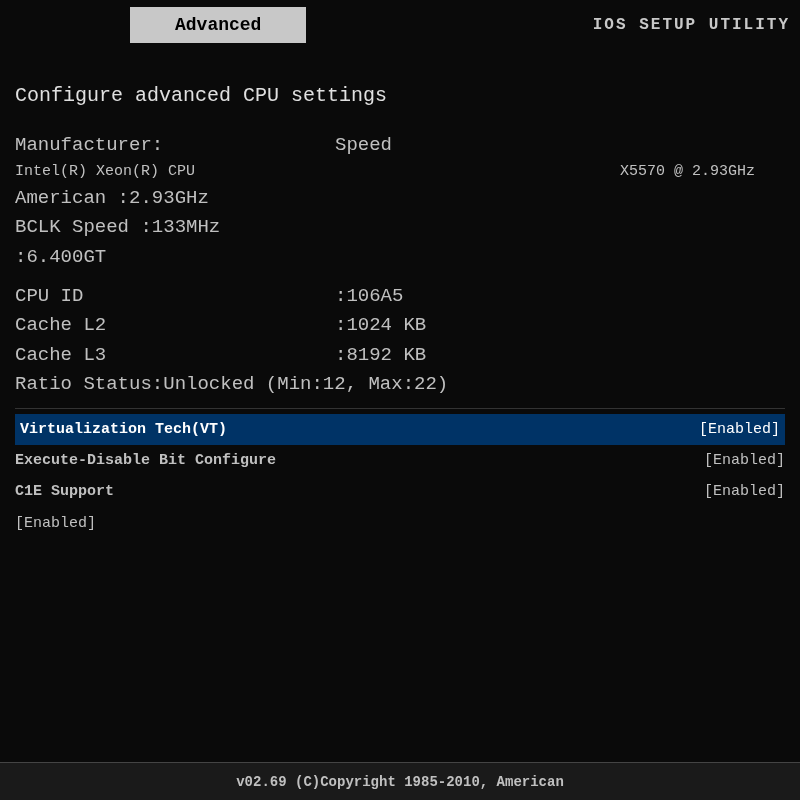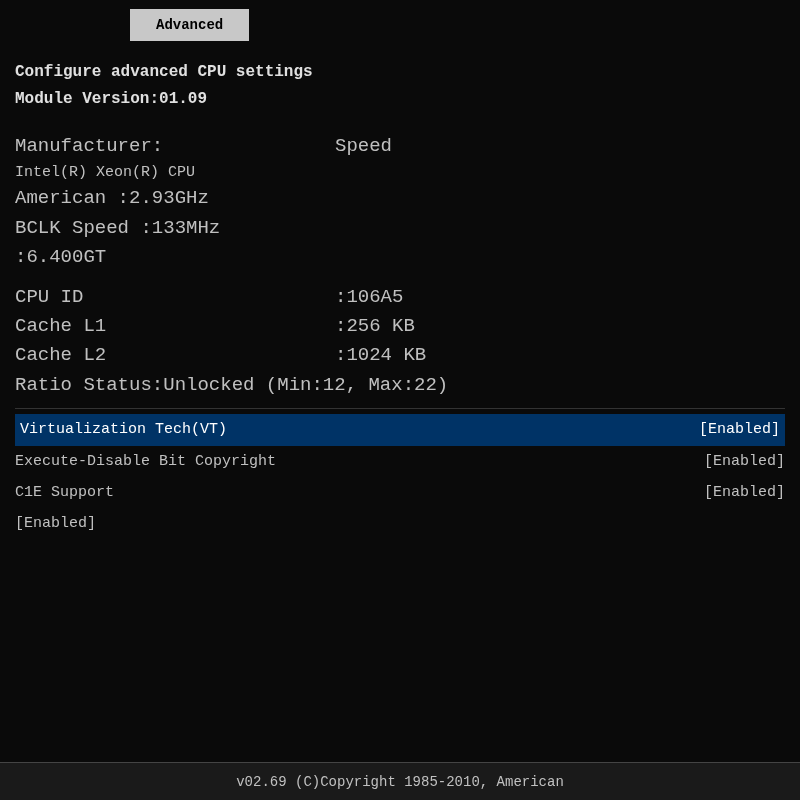--- a/index.html
+++ b/index.html
@@ -31,23 +31,23 @@
       justify-content: space-between;
       align-items: center;
       background: #0a0a0a;
       padding: 0;
       height: 50px;
     }
 
     .tab-advanced {
       background: #c8c8c8;
       color: #000;
-      font-size: 14px;
-      font-weight: bold;
-      padding: 8px 26px;
+      font-size: 18px;
+      font-weight: bold;
+      padding: 8px 45px;
       margin-left: 130px;
       font-family: 'Courier New', Courier, monospace;
     }
 
     .bios-title {
       color: #c8c8c8;
       font-size: 16px;
       font-weight: bold;
       padding-right: 10px;
       letter-spacing: 2px;
@@ -58,24 +58,25 @@
     .main-content {
       flex: 1;
       background: #0a0a0a;
       color: #c8c8c8;
       padding: 10px 15px;
       font-size: 15px;
       line-height: 1.55;
     }
 
     .section-header {
-      font-size: 16px;
-      font-weight: bold;
+      font-size: 20px;
+      font-weight: normal;
       color: #e0e0e0;
       margin-bottom: 2px;
+      margin-top: 20px;
     }
 
     .info-block {
       margin-bottom: 10px;
     }
 
     .info-row {
       display: flex;
       color: #c0c0c0;
       font-size: 19px;
@@ -122,20 +123,21 @@
     }
 
     .setting-row.highlighted {
       background: #003366;
       color: #ffffff;
       padding: 4px 5px;
     }
 
     .setting-row .setting-label {
       flex: 1;
+      font-weight: bold;
     }
 
     .setting-row .setting-value {
       color: #c0c0c0;
     }
 
     .setting-row.highlighted .setting-value {
       color: #ffffff;
     }
 
@@ -143,47 +145,49 @@
     .bottom-bar {
       height: 38px;
       background: #1a1a1a;
       border-top: 1px solid #444;
       display: flex;
       align-items: center;
       justify-content: center;
       color: #c0c0c0;
       font-size: 14px;
       font-family: 'Courier New', Courier, monospace;
+      font-weight: bold;
     }
   </style>
 </head>
 <body>
 
 <div class="screen">
 
   <div class="top-bar">
     <div class="tab-advanced">Advanced</div>
+    <div class="bios-title">IOS SETUP UTILITY</div>
   </div>
 
   <div class="main-content">
 
     <div class="info-block">
       <div class="section-header">Configure advanced CPU  settings</div>
-      <div class="section-header">Module Version:01.09</div>
     </div>
 
     <div class="divider"></div>
 
     <div class="info-row">
       <span class="label">Manufacturer:</span>
       <span class="value">Speed</span>
     </div>
 
     <div class="cpu-model-row">
       <span>Intel(R) Xeon(R) CPU</span>
+      <span class="cpu-model-right">X5570  @  2.93GHz</span>
     </div>
 
     <div class="info-row">
       <span>American    :2.93GHz</span>
     </div>
 
     <div class="info-row">
       <span>BCLK Speed   :133MHz</span>
     </div>
 
@@ -191,43 +195,43 @@
       <span class="value">:6.400GT</span>
     </div>
 
     <div class="divider"></div>
 
     <div class="info-row">
       <span class="label">CPU  ID</span>
       <span class="value">:106A5</span>
     </div>
 
-    <div class="info-row">
-      <span class="label">Cache L1</span>
-      <span class="value">:256  KB</span>
-    </div>
 
     <div class="info-row">
       <span class="label">Cache L2</span>
       <span class="value">:1024 KB</span>
     </div>
 
+    <div class="info-row">
+      <span class="label">Cache L3</span>
+      <span class="value">:8192 KB</span>
+    </div>
 
     <div class="info-row">
       <span>Ratio Status:Unlocked  (Min:12,  Max:22)</span>
     </div>
 
 
     <div class="settings-area" id="settings-container">
     <div class="setting-row highlighted">
           <span class="setting-label">Virtualization Tech(VT)</span>
           <span class="setting-value">[Enabled]</span>
         </div>
         <div class="setting-row">
-          <span class="setting-label">Execute-Disable Bit Copyright</span>
+          <span class="setting-label">Execute-Disable Bit Configure</span>
           <span class="setting-value">[Enabled]</span>
         </div>
         <div class="setting-row">
           <span class="setting-label">C1E Support</span>
           <span class="setting-value">[Enabled]</span>
         </div>
         <div class="setting-row">
           <span class="setting-value">[Enabled]</span>
         </div>
       </div>

